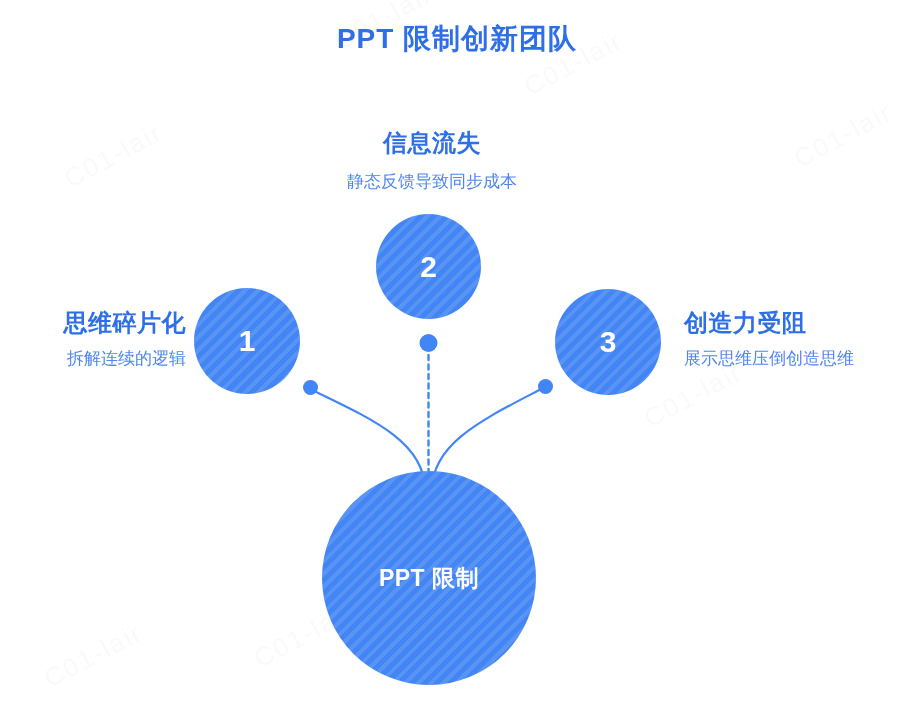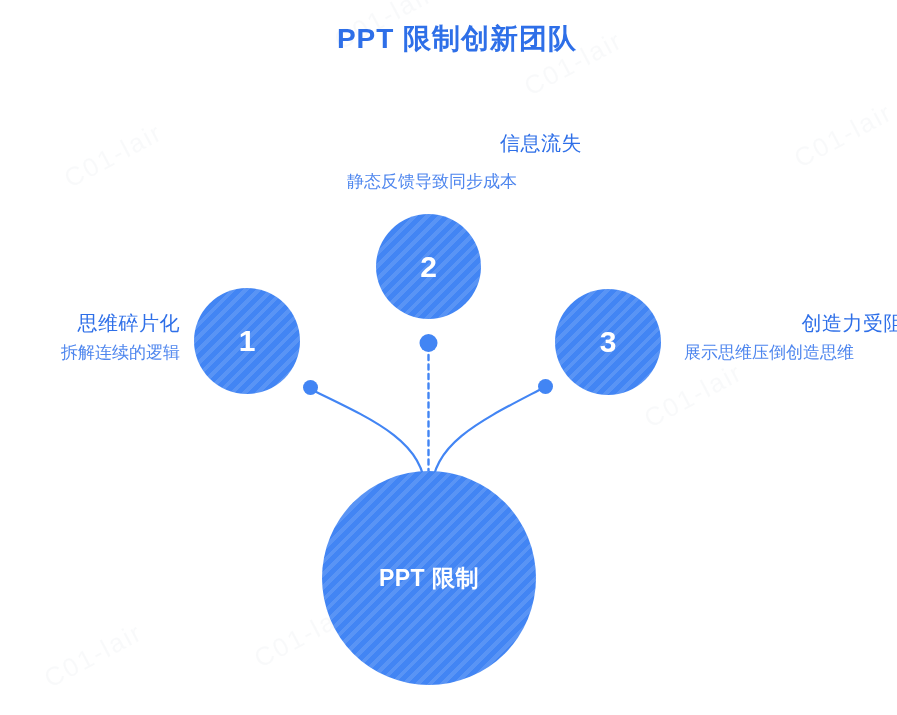--- a/index.html
+++ b/index.html
@@ -74,36 +74,35 @@
   }
   .bubble.small { width: 106px; height: 106px; font-size: 30px; }
   .bubble.big   { width: 214px; height: 214px; font-size: 23px; letter-spacing: 0.5px; }
   #circle-1 { left: 194px; top: 288px; }
   #circle-2 { left: 376px; top: 214px; width: 105px; height: 105px; }
   #circle-3 { left: 555px; top: 289px; }
   #circle-center { left: 322px; top: 471px; }
   
   .node-label { position: absolute; }
   .node-label .heading {
-    font-size: 20px;
-    font-weight: normal;
+    font-size: 24px;
+    font-weight: bold;
     color: var(--heading);
     letter-spacing: 0.5px;
     line-height: 24px;
-    text-align: right;
   }
   .node-label .subtitle {
     font-size: 17px;
     color: var(--subtitle);
-    margin-top: 8px;
+    margin-top: 14px;
     line-height: 20px;
   }
   #label-top  { left: 282px; top: 131px; width: 300px; text-align: center; }
   #label-top .subtitle { margin-top: 17px; }
-  #label-left { left: 6px;  top: 311px; width: 174px; text-align: right; }
+  #label-left { left: 12px;  top: 311px; width: 174px; text-align: right; }
   #label-right{ left: 684px; top: 311px; width: 220px; text-align: left; }
 </style>
 </head>
 <body>
 
 <div class="canvas">
 
   <div class="wm-layer">
     <span class="wm" style="left:330px; top:2px;">C01-lair</span>
     <span class="wm" style="left:520px; top:48px;">C01-lair</span>

